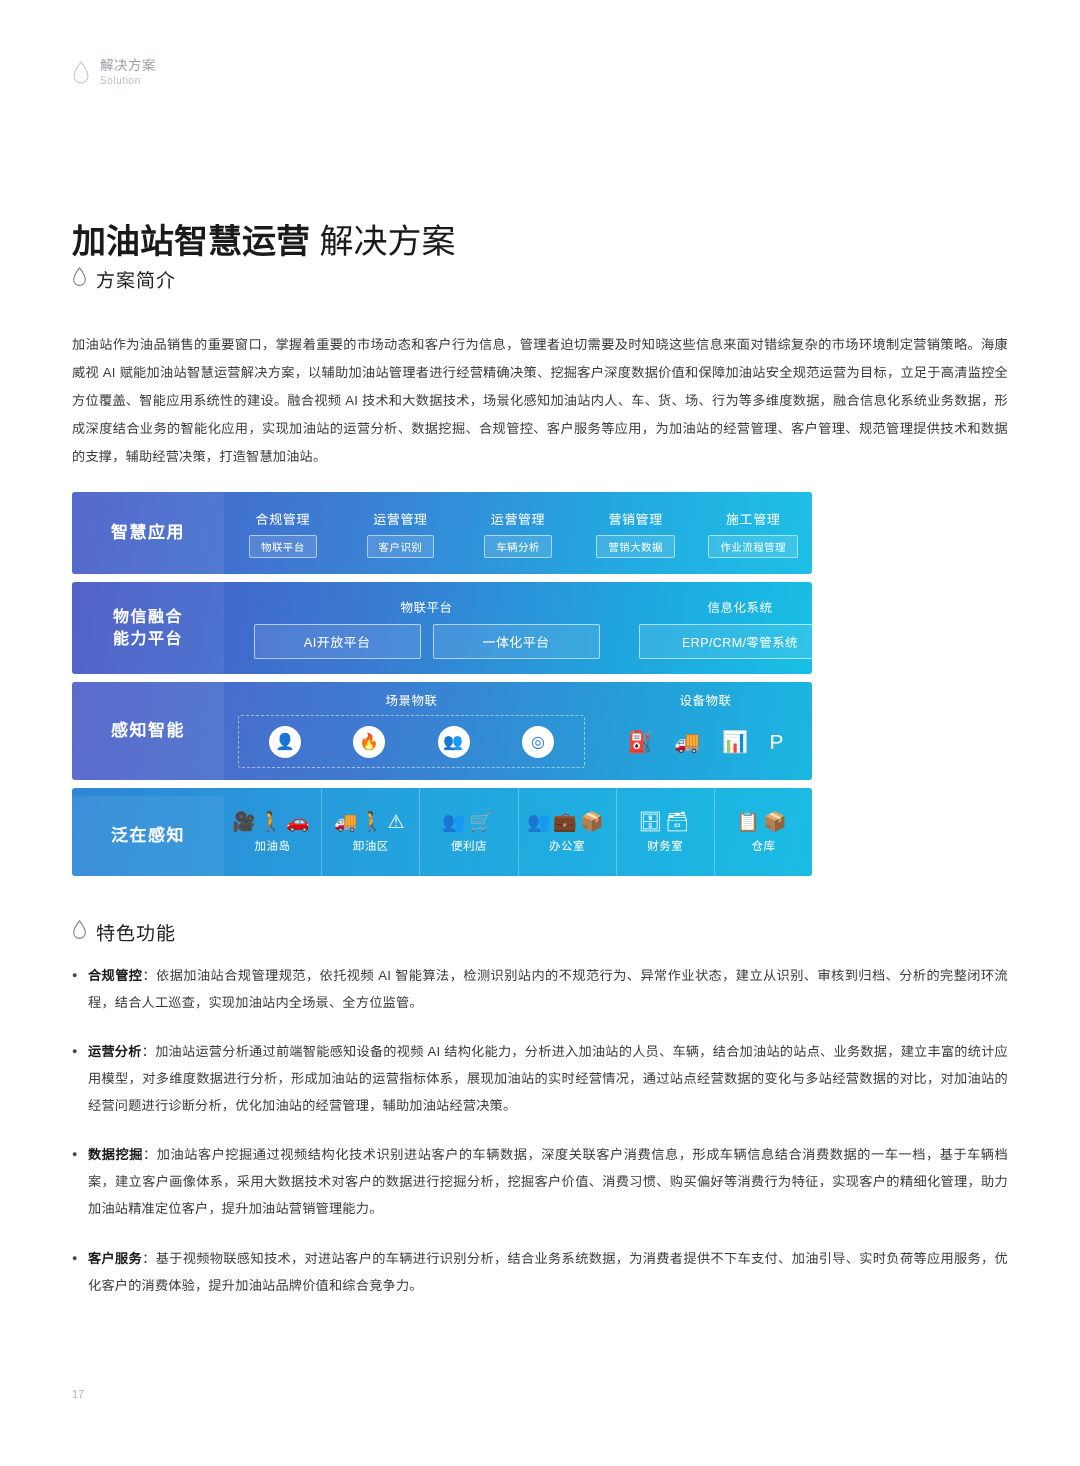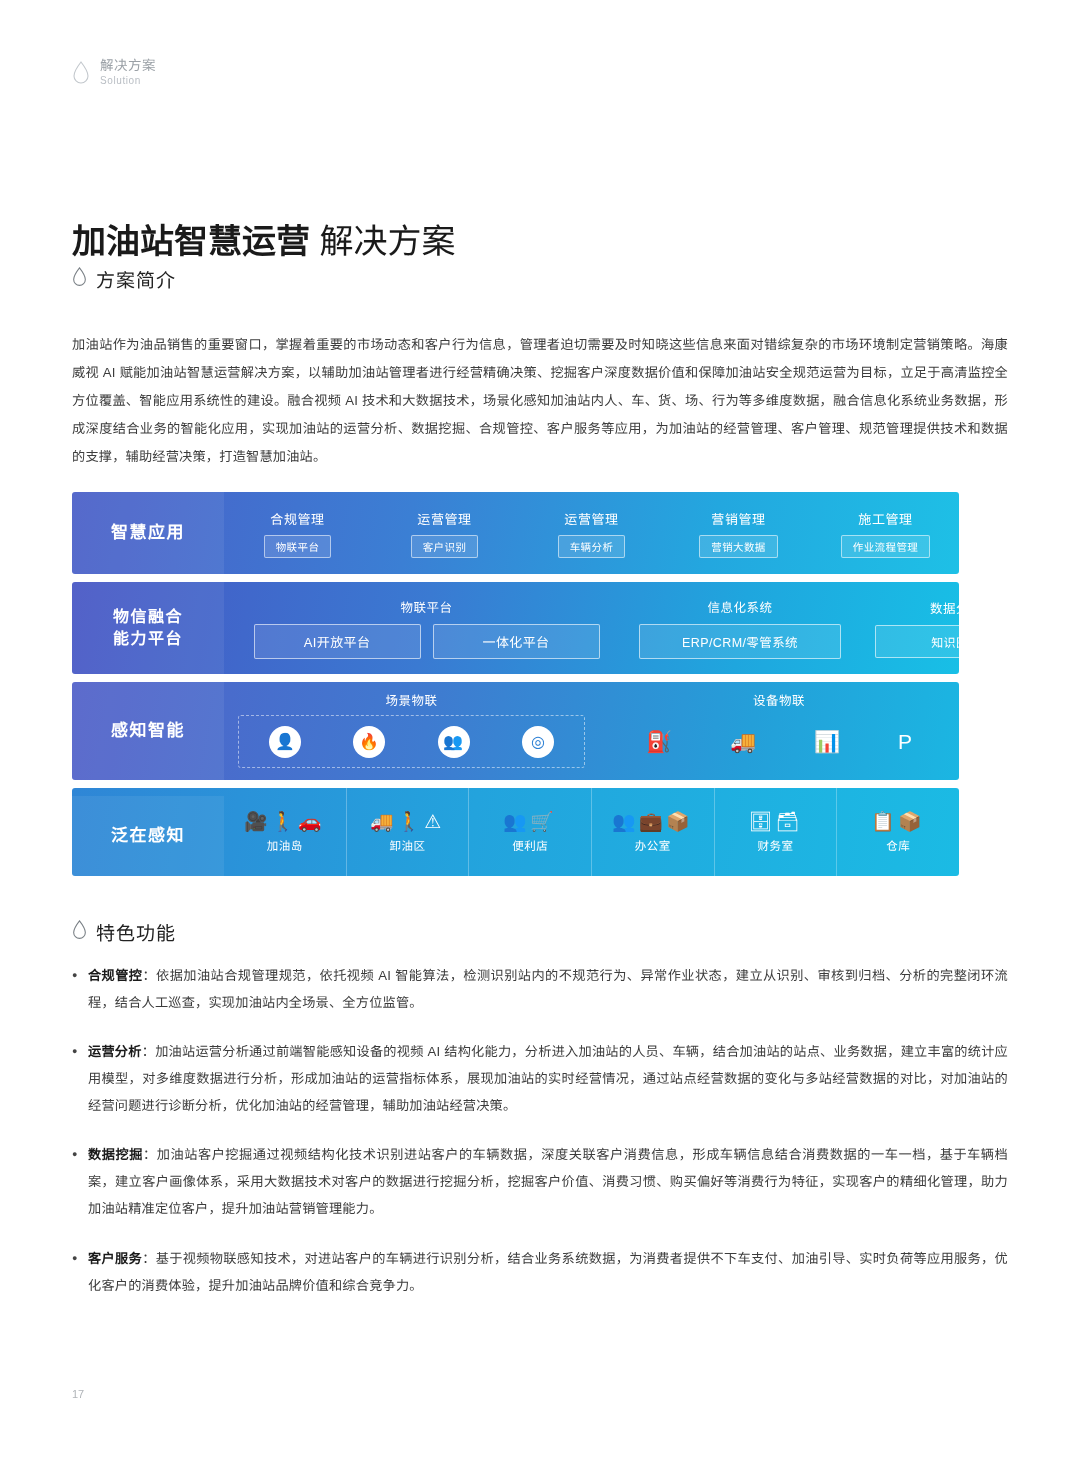--- a/index.html
+++ b/index.html
@@ -84,21 +84,21 @@
     color: #3c3c3c;
     text-align: justify;
     letter-spacing: 0.2px;
   }
 
   
   .arch {
     position: absolute;
     top: 492px;
     left: 72px;
-    width: 887px;
+    width: 740px;
   }
   .arch-row {
     display: flex;
     border-radius: 3px;
     overflow: hidden;
     margin-bottom: 8px;
     color: #fff;
   }
   .arch-label {
     flex: 0 0 152px;

